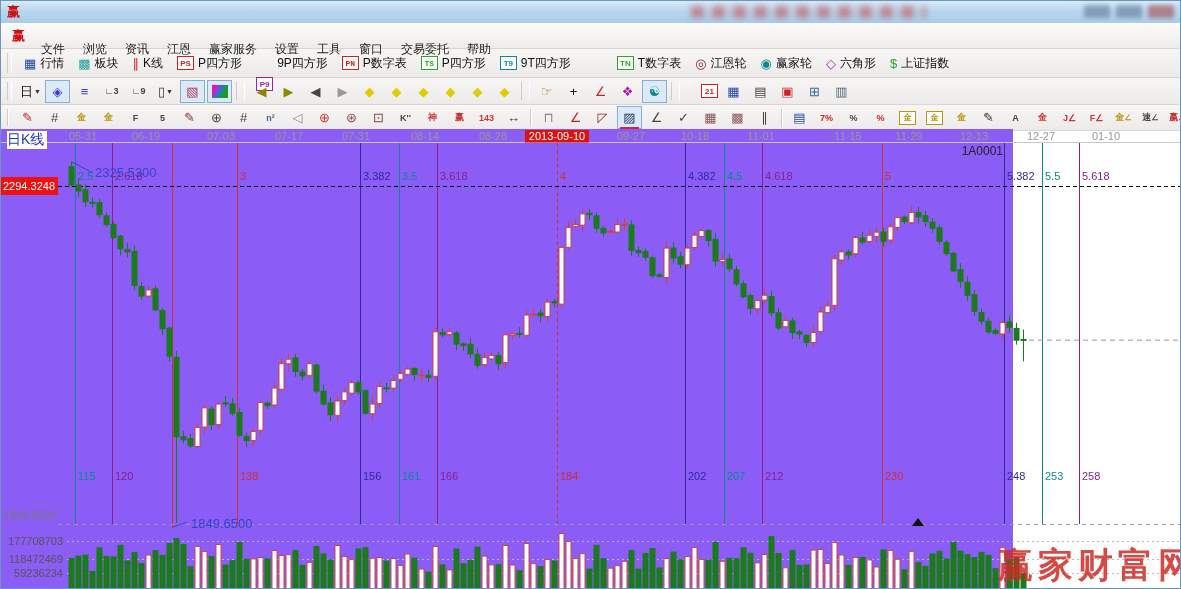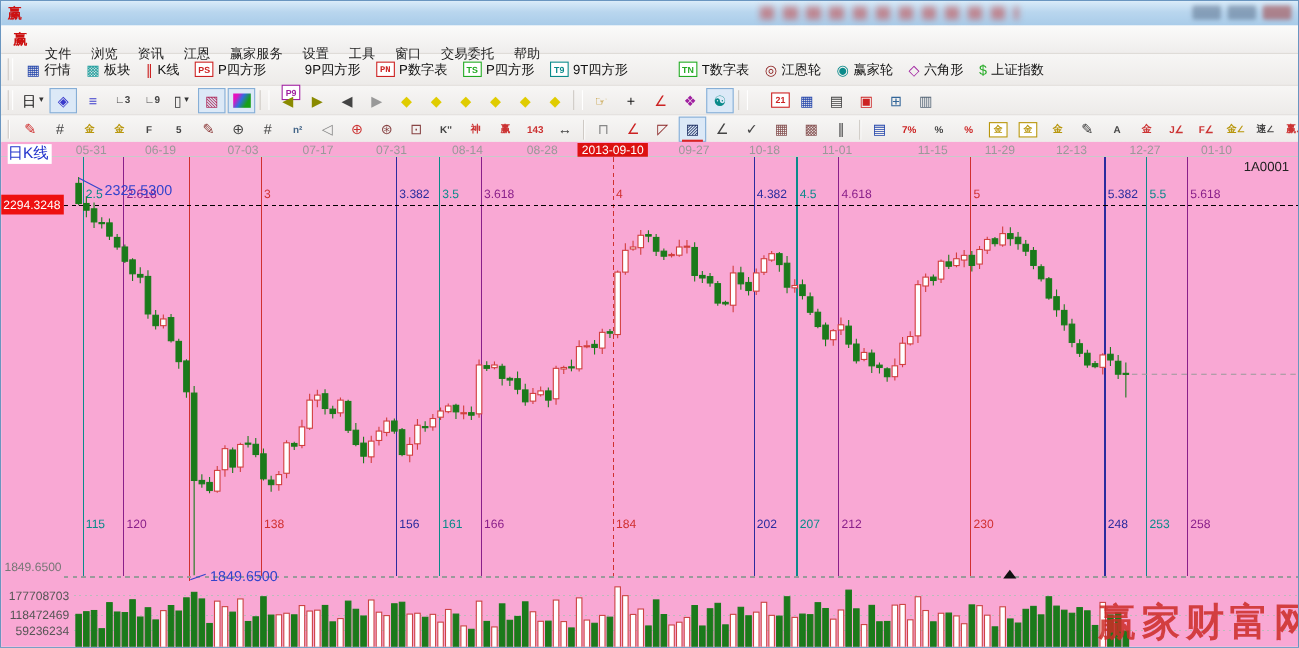--- a/index.html
+++ b/index.html
@@ -32,21 +32,21 @@
   .ico-g{font-size:13px;line-height:1;}
   .ibtn{min-width:23px;height:21px;display:inline-flex;align-items:center;justify-content:center;
     font-size:12px;margin:0 1px;border:1px solid transparent;position:relative;background:transparent;}
   .ibtn.sel{background:#dce9f7;border:1px solid #86aed6;}
   .ibtn .ltr{font-size:9px;font-weight:bold;}
   .ibtn .dd{font-size:7px;color:#333;margin-left:1px;}
   .ibtn.redline::after{content:"";position:absolute;left:2px;right:2px;bottom:-1px;height:2px;background:#d22;}
   .grad{width:16px;height:13px;background:linear-gradient(120deg,#e313c0 20%,#2f6fe0 45%,#17a017 75%);}
   .sep{width:7px;height:18px;border-left:1px solid #cfcac5;border-right:1px solid #fff;margin:0 3px;}
   
-  .chart{position:absolute;top:128px;left:0;width:1181px;height:461px;background:#f9a8d4;}
+  .chart{position:absolute;top:128px;left:0;width:1012px;height:461px;background:#8b5cf6;}
   .chart svg{position:absolute;left:0;top:0;}
   .pane-label{position:absolute;left:6px;top:2px;color:#2233cc;font-size:14px;background:#fff;padding-right:3px;z-index:3;}
   .code-label{position:absolute;right:10px;top:15px;color:#222;font-size:12px;z-index:3;}
 </style>
 </head>
 <body>
 
 <div class="window">
   <div class="titlebar">
     <span class="logo">赢</span>
@@ -91,21 +91,21 @@
       </div>
       <div class="tbtn">
         <span class="ico-box" style="color: rgb(160, 32, 160); margin-top: 42px;">P9</span>
         <span>9P四方形</span>
       </div>
       <div class="tbtn">
         <span class="ico-box" style="color: rgb(204, 34, 34); font-family: Liberation Mono, monospace;">PN</span>
         <span>P数字表</span>
       </div>
       <div class="tbtn">
-        <span class="ico-box" style="color: rgb(34, 170, 34);">TS</span>
+        <span class="ico-box" style="color: rgb(34, 170, 34); font-family: Liberation Mono, monospace;">TS</span>
         <span>P四方形</span>
       </div>
       <div class="tbtn">
         <span class="ico-box" style="color: rgb(10, 138, 138);">T9</span>
         <span>9T四方形</span>
       </div>
       <div class="tbtn">
         <span class="ico-box" style="color: rgb(34, 170, 34); margin-left: 32px;">TN</span>
         <span>T数字表</span>
       </div>

